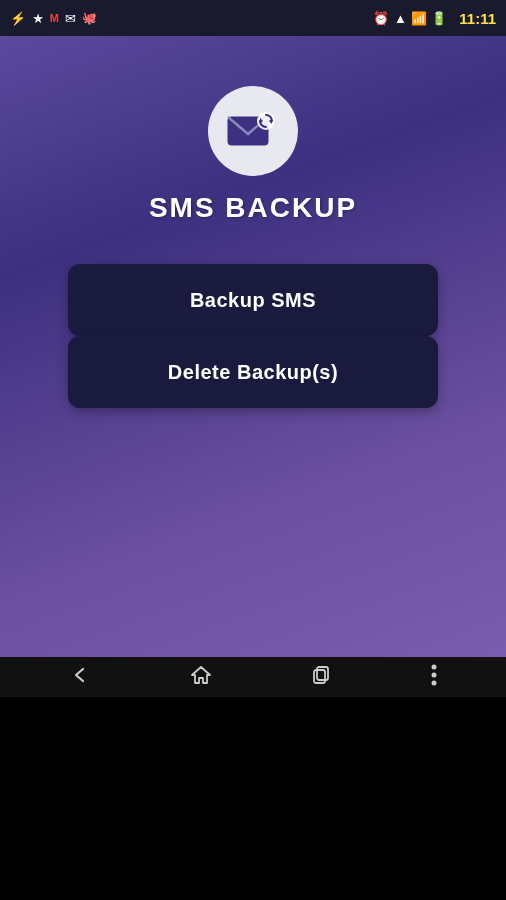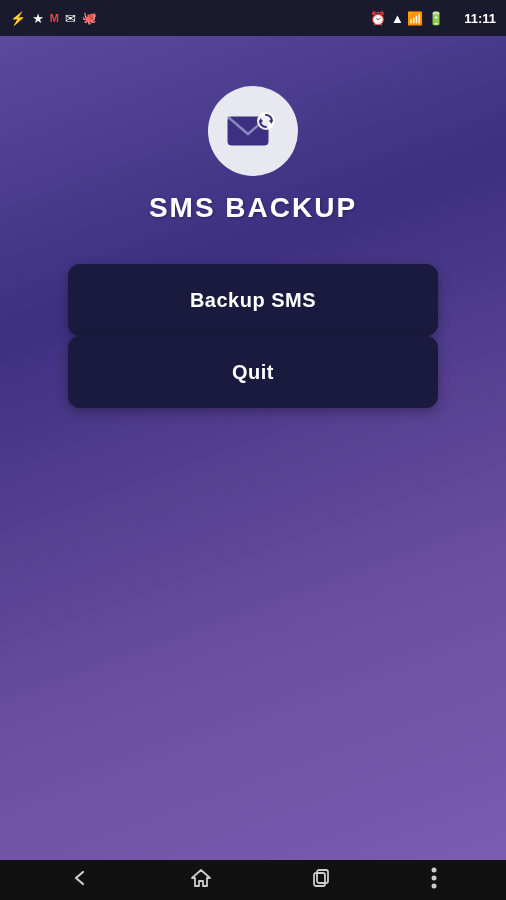--- a/index.html
+++ b/index.html
@@ -40,29 +40,29 @@
       font-weight: bold;
       color: white;
     }
 
     .status-icon {
       color: white;
       font-size: 13px;
     }
 
     .time {
-      font-size: 13px;
-      font-weight: bold;
-      color: #ffffff;
-      margin-left: 16px;
+      font-size: 15px;
+      font-weight: bold;
+      color: #fde047;
+      margin-left: 8px;
     }
 
     .main-content {
       width: 100%;
-      height: 824px;
+      height: 621px;
       background: linear-gradient(160deg, #5a4a9e 0%, #3d3080 30%, #6b4fa0 70%, #7a5cb0 100%);
       display: flex;
       flex-direction: column;
       align-items: center;
       justify-content: flex-start;
       padding-top: 50px;
     }
 
     .logo-circle {
       width: 90px;
@@ -163,25 +163,25 @@
 
   <div class="app-title">SMS BACKUP</div>
 
   <div class="buttons-container">
 
     <button class="menu-button">
       <span>Backup SMS</span>
     </button>
 
 
-
-
     <button class="menu-button">
-      <span>Quit</span>
+      <span>Delete Backup(s)</span>
     </button>
+
+
 
   </div>
 </div>
 
 <div class="nav-bar">
 
   <span class="nav-icon">
     <svg width="22" height="22" viewBox="0 0 22 22" fill="none">
       <path d="M14 5 L7 11 L14 17" stroke="#ccc" stroke-width="2.2" stroke-linecap="round" stroke-linejoin="round"></path>
     </svg>

